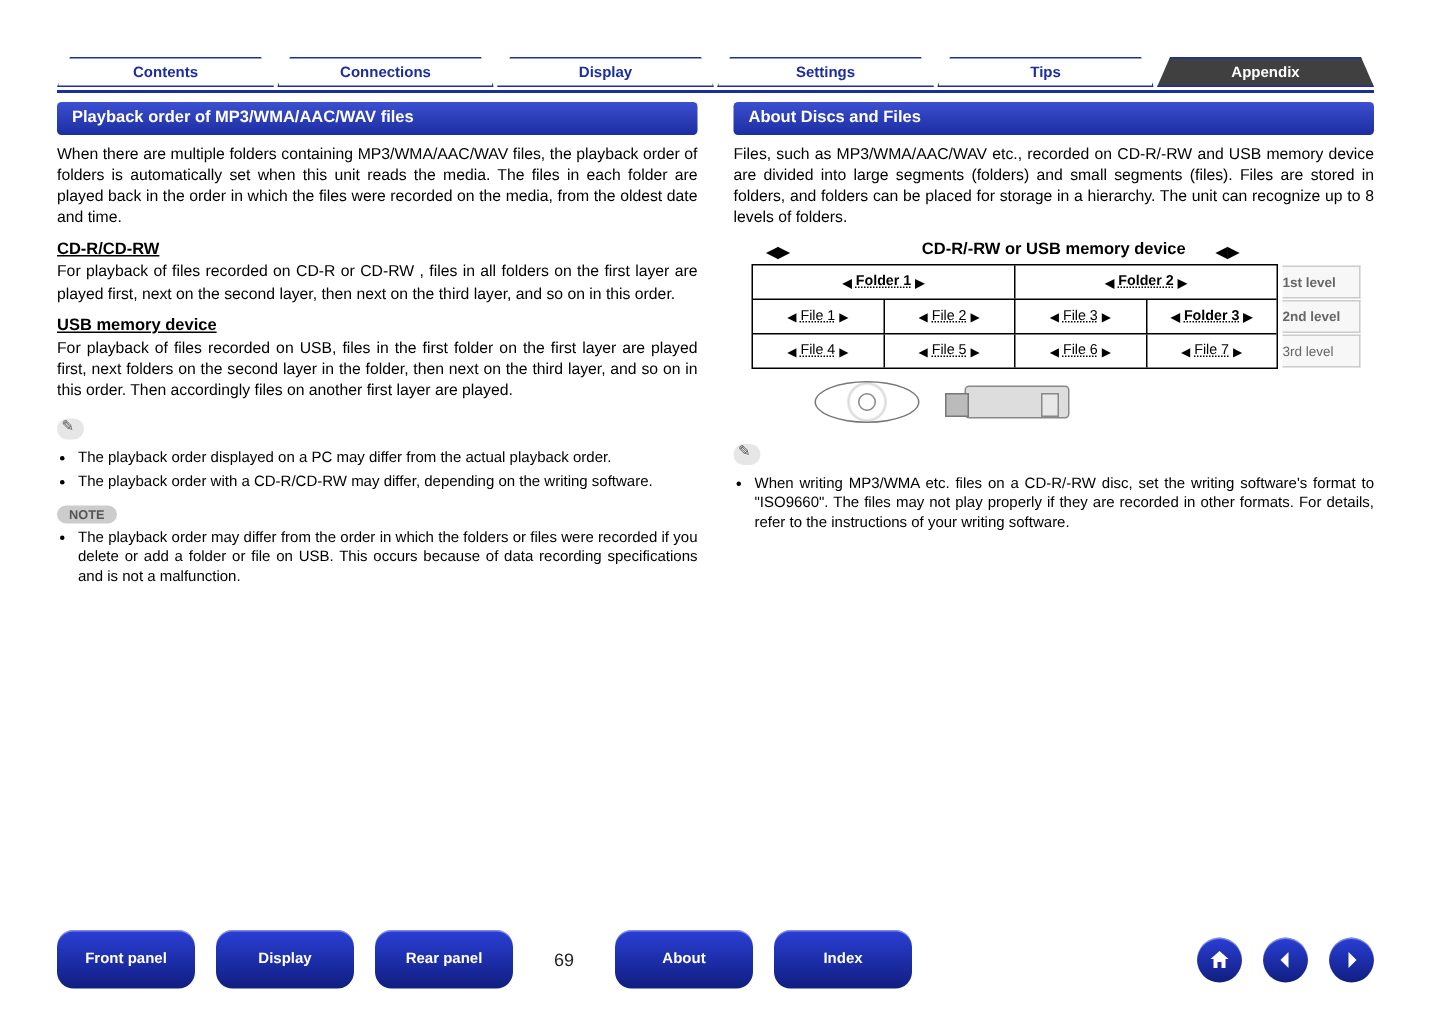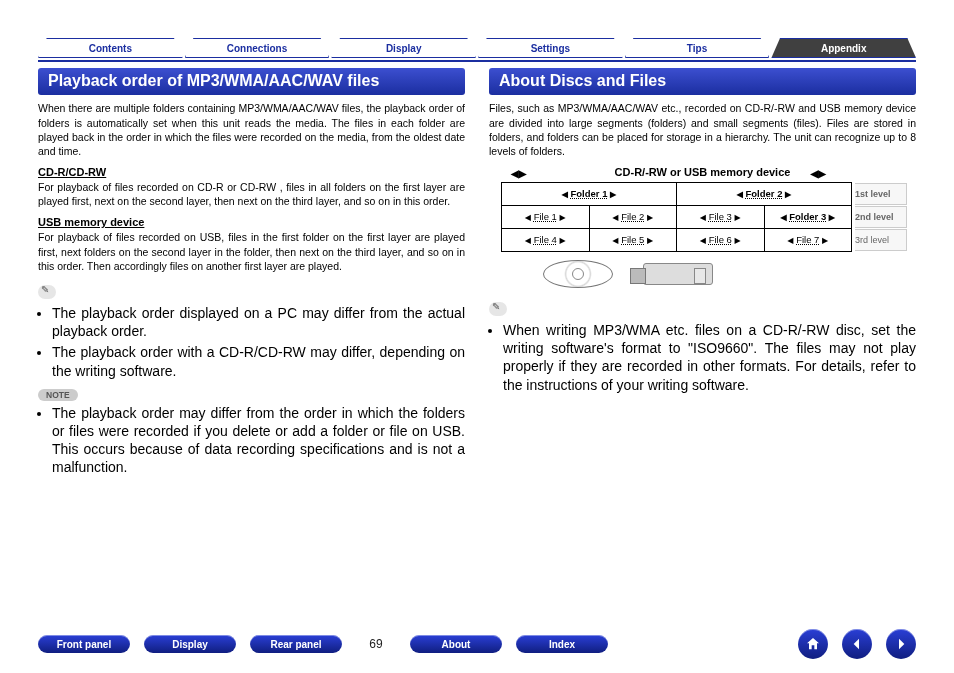--- a/index.html
+++ b/index.html
@@ -33,29 +33,29 @@
   }
   .tabbar a.active { background: #404040; color: #fff; border-color:#1b2ea0; }
   .tabline { height:2px; background:#1b2ea0; margin-bottom:6px; }
   
   .cols { display:flex; gap:24px; }
   .col { flex:1; min-width:0; }
   .sechead {
     background: linear-gradient(#3c4fd0,#1b2ea0);
     color:#fff;
     font-weight:bold;
-    font-size:16px;
+    font-size:11px;
     padding:4px 10px 5px 10px;
     border-radius:3px;
     margin-bottom:6px;
     line-height:1.15;
   }
   .para { font-size:10.5px; line-height:1.35; text-align:justify; margin-bottom:8px; }
   .sub { font-weight:bold; font-size:11px; text-decoration:underline; margin:6px 0 2px 0; }
-  ul.bul { list-style: disc; padding-left:14px; font-size:14px; line-height:1.3; text-align:justify; }
+  ul.bul { list-style: disc; padding-left:14px; font-size:10px; line-height:1.3; text-align:justify; }
   ul.bul li { margin-bottom:3px; }
   .pencil {
     display:inline-block; width:18px; height:14px;
     background:#e6e6e6; border-radius:7px; position:relative; margin:4px 0 3px 0;
   }
   .pencil:after{
     content:"✎"; position:absolute; left:3px; top:-1px; font-size:10px; color:#555;
   }
   .notechip{
     display:inline-block; background:#ccc; color:#555; font-size:8.5px; font-weight:bold;
@@ -84,21 +84,21 @@
   .usb:before{content:""; position:absolute; left:-14px; top:4px; width:14px; height:14px; background:#bbb; border:1px solid #777;}
   .usb:after{content:""; position:absolute; right:6px; top:4px; width:10px; height:14px; border:1px solid #888; background:#e8e8e8;}
   
   .footer{
     position:absolute; left:0; right:0; bottom:14px;
     display:flex; align-items:center; padding:0 38px; gap:14px;
   }
   .fbtn{
     background:linear-gradient(#2a3fd6,#101e80);
     color:#fff; font-size:10px; font-weight:bold;
-    width:92px; height:18px; border-radius:11px;
+    width:92px; height:39px; border-radius:11px;
     display:flex; align-items:center; justify-content:center;
     box-shadow:inset 0 1px 0 rgba(255,255,255,.4);
   }
   .pagenum{ font-size:12px; color:#222; width:40px; text-align:center;}
   .spacer{flex:1;}
   .circ{
     width:30px; height:30px; border-radius:50%;
     background:linear-gradient(#2a3fd6,#101e80);
     display:flex; align-items:center; justify-content:center; color:#fff;
     box-shadow:inset 0 1px 0 rgba(255,255,255,.4);

